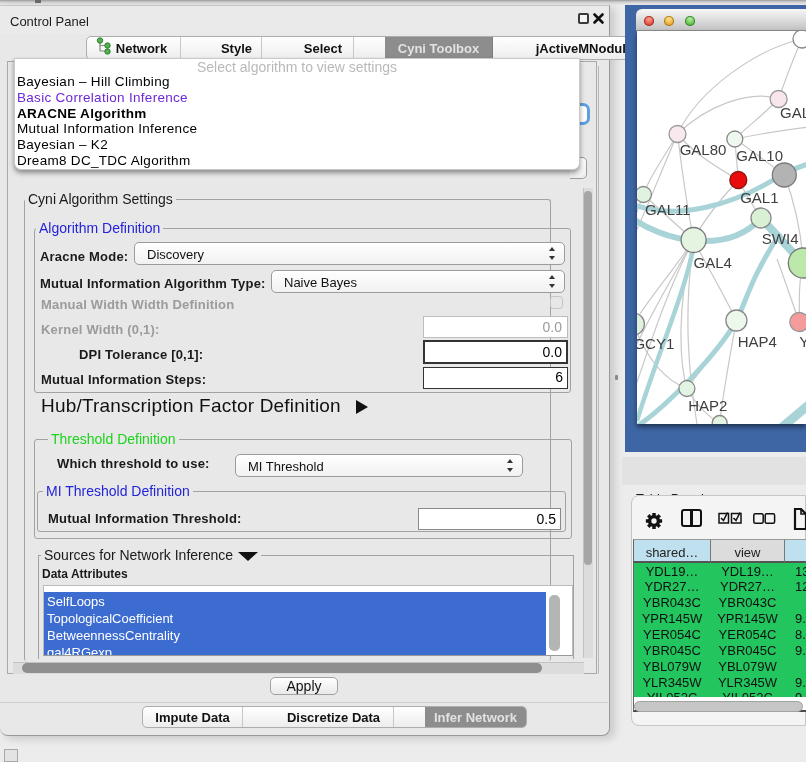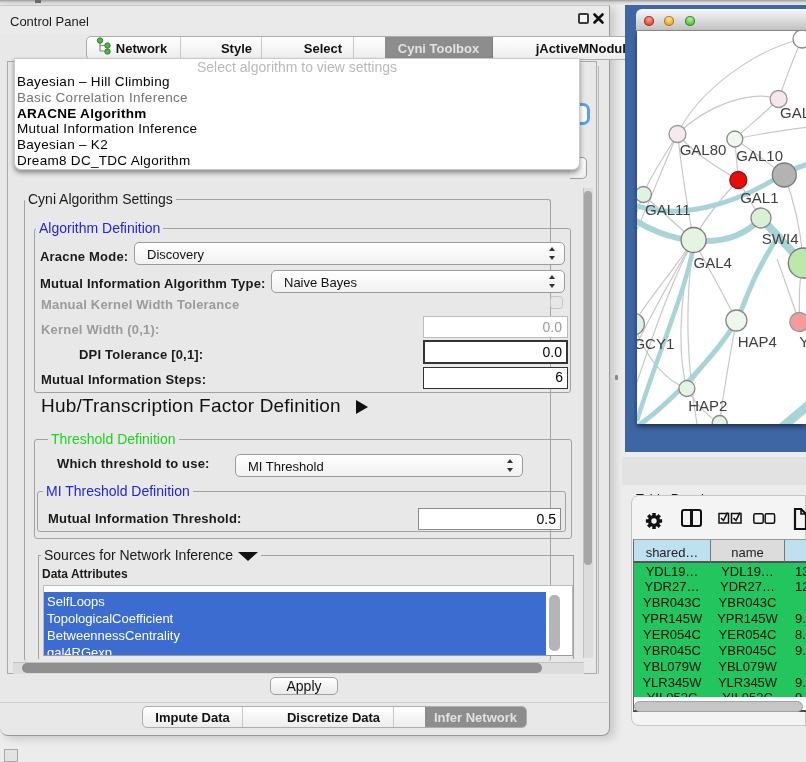--- a/index.html
+++ b/index.html
@@ -72,21 +72,21 @@
   <div class="lbl" style="left:40px;top:243px;">Aracne Mode:</div>
   <div class="combo" style="left:134px;top:236px;width:431px;height:23px;">
       <span class="ctext">Discovery</span>
       <span class="carrows"></span>
     </div>
   <div class="lbl" style="left:40px;top:270px;">Mutual Information Algorithm Type:</div>
   <div class="combo" style="left:271px;top:264px;width:294px;height:23px;">
       <span class="ctext">Naive Bayes</span>
       <span class="carrows"></span>
     </div>
-  <div class="lbl" style="left:41px;top:291px;color:#9b9b9b;">Manual Kernel Width Tolerance</div>
+  <div class="lbl" style="left:41px;top:291px;color:#9b9b9b;">Manual Width Width Definition</div>
   <div class="abs" style="left:550px;top:290px;width:13px;height:13px;background:#e7e7e7;border:1px solid #c4c4c4;border-radius:3.5px;"></div>
   <div class="lbl" style="left:41px;top:316px;color:#9b9b9b;">Kernel Width (0,1):</div>
   <div class="tfield" style="left:423px;top:310px;width:145px;height:22px;border-color:#bdbdbd;color:#9b9b9b;line-height:20px;padding-right:5px;">0.0</div>
   <div class="lbl" style="left:41px;top:341px;padding-left:38px;">DPI Tolerance [0,1]:</div>
   <div class="tfield" style="left:423px;top:334px;width:145px;height:24px;border:2px solid #333;line-height:20px;padding-right:4px;">0.0</div>
   <div class="lbl" style="left:41px;top:366px;">Mutual Information Steps:</div>
   <div class="tfield" style="left:423px;top:361px;width:145px;height:22px;border:1.5px solid #333;line-height:19px;padding-right:4px;">6</div>
 
   <div class="abs" style="left:41px;top:389px;font-size:19px;font-weight:normal;letter-spacing:0.2px;color:#111;white-space:nowrap;">Hub/Transcription Factor Definition</div>
   <div class="abs" style="left:356px;top:394px;width:0;height:0;border-top:7px solid transparent;border-bottom:7px solid transparent;border-left:12px solid #111;"></div>
@@ -129,21 +129,21 @@
   <div class="seg" style="left:142px;top:700px;height:22px;line-height:21px;">
     <div style="width:100px;">Impute Data</div>
     <div style="width:120px;">Discretize Data</div>
     <div class="sel" style="width:101px;">Infer Network</div>
   </div>
 </div>
 
 <div class="abs" style="left:14px;top:58px;width:566px;height:112px;background:#fff;border:1px solid #c9c9c9;border-radius:0 0 7px 7px;box-shadow:0 3px 5px rgba(0,0,0,0.4);z-index:50;">
   <div style="position:absolute;left:0;top:0px;width:100%;text-align:center;color:#b9b9b9;font-size:14px;">Select algorithm to view settings</div>
   <div style="position:absolute;left:2px;top:15px;color:#000;font-size:13.5px;letter-spacing:0.3px;">Bayesian – Hill Climbing</div>
-  <div style="position:absolute;left:2px;top:31px;color:#737373;font-size:13.5px;letter-spacing:0.3px;">Basic Correlation Inference</div>
+  <div style="position:absolute;left:2px;top:31px;color:#6d28d9;font-size:13.5px;letter-spacing:0.3px;">Basic Correlation Inference</div>
   <div style="position:absolute;left:2px;top:47px;color:#000;font-size:13.5px;letter-spacing:0.3px;font-weight:bold;">ARACNE Algorithm</div>
   <div style="position:absolute;left:2px;top:62px;color:#000;font-size:13.5px;letter-spacing:0.3px;">Mutual Information Inference</div>
   <div style="position:absolute;left:2px;top:78px;color:#000;font-size:13.5px;letter-spacing:0.3px;">Bayesian – K2</div>
   <div style="position:absolute;left:2px;top:94px;color:#000;font-size:13.5px;letter-spacing:0.3px;">Dream8 DC_TDC Algorithm</div>
 </div>
 
 <div class="abs" style="left:625px;top:5px;width:181px;height:447px;background:#3e66a5;"></div>
 <div class="abs" style="left:636px;top:9px;width:170px;height:22px;background:linear-gradient(#f7f7f7,#c3c3c3);border-radius:6px 0 0 0;border-bottom:1px solid #8e8e8e;"></div>
 <div class="abs" style="left:643.5px;top:15.5px;width:10px;height:10px;border-radius:50%;background:radial-gradient(circle at 50% 30%,#f88e80 15%,#dd4438 70%,#b93a30);box-shadow:inset 0 0 0 1px rgba(140,40,30,0.75);"></div>
 <div class="abs" style="left:663.5px;top:15.5px;width:10px;height:10px;border-radius:50%;background:radial-gradient(circle at 50% 30%,#fed67a 15%,#e5a125 70%,#bf8620);box-shadow:inset 0 0 0 1px rgba(150,110,25,0.75);"></div>
@@ -244,21 +244,21 @@
   <rect x="12.2" y="0.8" width="9.4" height="9.4" fill="none" stroke="#111" stroke-width="1.5" rx="1.5"></rect>
 </svg>
 <svg class="abs" style="left:793px;top:507px;" width="13" height="24" viewBox="0 0 13 24">
   <path d="M2 2 L8 2 L13 7 L13 22 L2 22 Z" fill="none" stroke="#111" stroke-width="2.2"></path>
   <path d="M8 2 L8 7 L13 7" fill="none" stroke="#111" stroke-width="1.6"></path>
 </svg>
 
 <div class="abs" style="left:633px;top:539px;width:173px;height:24px;background:#bfe0ee;border-top:1px solid #9a9a9a;border-left:1px solid #666;border-bottom:2px solid #555;"></div>
 <div class="abs" style="left:710px;top:539px;width:75px;height:24px;background:#dcdcdc;border-left:1px solid #777;border-right:1px solid #777;border-top:1px solid #9a9a9a;border-bottom:2px solid #555;"></div>
 <div class="abs" style="left:634px;top:545px;width:76px;text-align:center;font-size:13px;color:#222;">shared…</div>
-<div class="abs" style="left:710px;top:545px;width:75px;text-align:center;font-size:13px;color:#222;">name</div>
+<div class="abs" style="left:710px;top:545px;width:75px;text-align:center;font-size:13px;color:#222;">view</div>
 <div class="abs" style="left:633px;top:563px;width:173px;height:149px;background:#fff;border-left:1px solid #666;border-bottom:2px solid #4a4a4a;overflow:hidden;"></div>
 <div class="abs" style="left:634px;top:563px;width:172px;height:134px;background:#22c55e;overflow:hidden;font-size:13px;color:#111;" id="tbl">
     <div style="position:absolute;left:0;top:0.5px;width:76px;text-align:center;">YDL19…</div>
     <div style="position:absolute;left:76px;top:0.5px;width:75px;text-align:center;">YDL19…</div>
     <div style="position:absolute;left:161px;top:0.5px;width:20px;">13</div>
     <div style="position:absolute;left:0;top:16.36px;width:76px;text-align:center;">YDR27…</div>
     <div style="position:absolute;left:76px;top:16.36px;width:75px;text-align:center;">YDR27…</div>
     <div style="position:absolute;left:161px;top:16.36px;width:20px;">12</div>
     <div style="position:absolute;left:0;top:32.22px;width:76px;text-align:center;">YBR043C</div>
     <div style="position:absolute;left:76px;top:32.22px;width:75px;text-align:center;">YBR043C</div>

